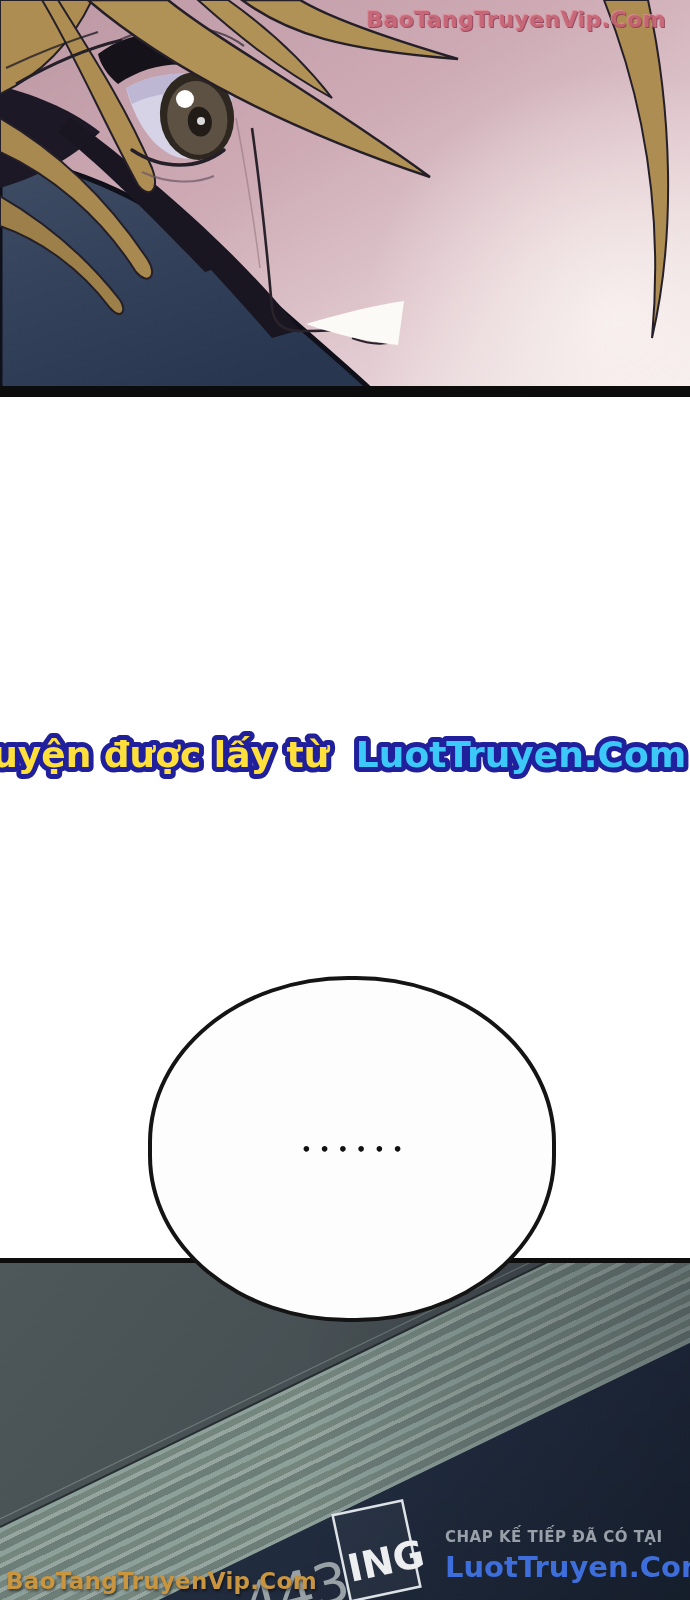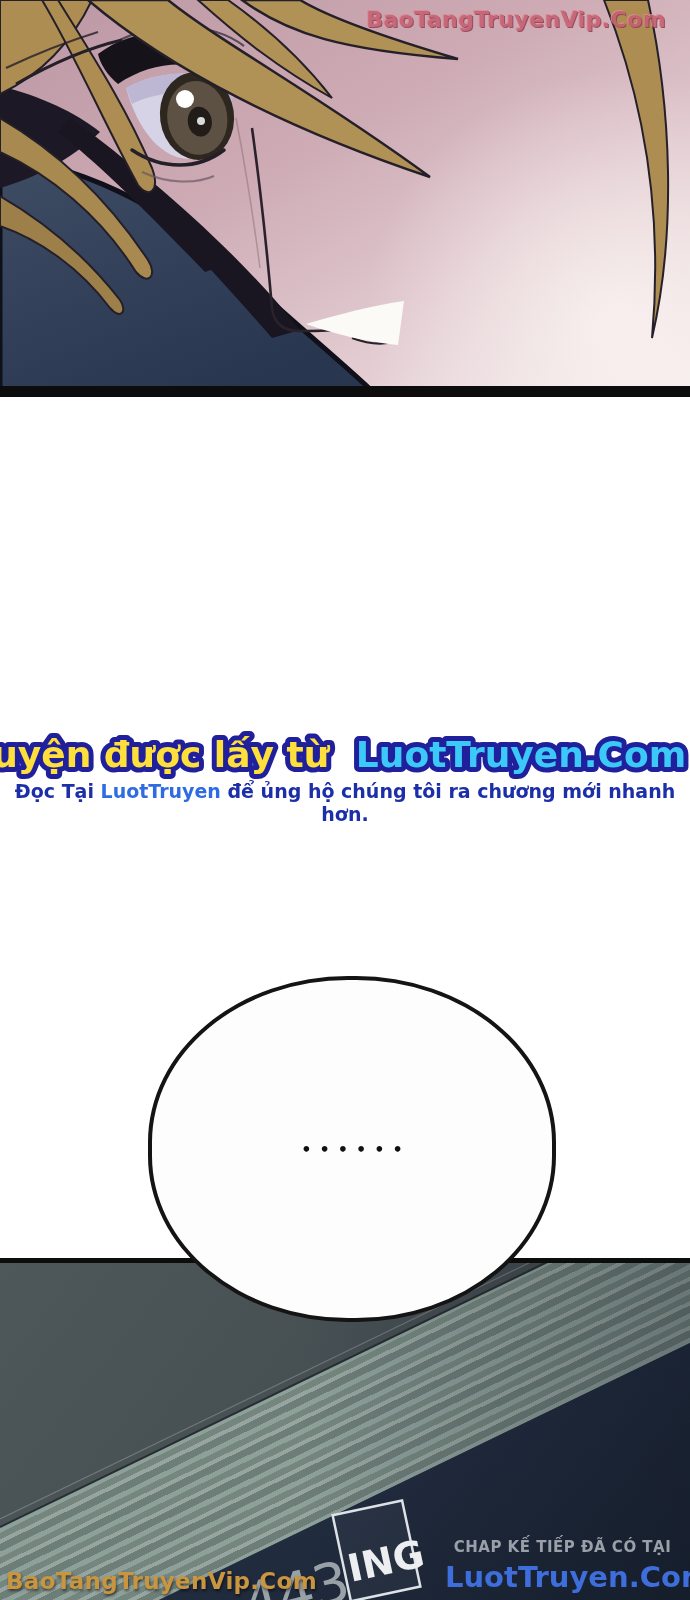--- a/index.html
+++ b/index.html
@@ -35,21 +35,21 @@
   .pb-base{position:absolute;inset:0;
            background:linear-gradient(128deg,#4e5759 0%,#444d51 55%,#3a444b 100%);}
   .pb-band{position:absolute;inset:0;
            background:repeating-linear-gradient(154deg,
              #8da09a 0px,#8da09a 5px,#75867f 5px,#75867f 11px,#96a59f 11px,#96a59f 15px,#6d7d78 15px,#6d7d78 22px);
            clip-path:polygon(0px 269px,690px -65px,690px 85px,159px 342px,0px 419px);}
   .pb-art{position:absolute;left:0;top:0;}
   .wm-bottom{position:absolute;left:6px;bottom:6px;font-size:23px;font-weight:bold;
              font-family:"DejaVu Sans",sans-serif;color:#c9953f;letter-spacing:.3px;
              text-shadow:1px 2px 3px rgba(0,0,0,.55);z-index:4;}
-  .next-wrap{position:absolute;right:10px;top:280px;width:235px;text-align:center;z-index:4;}
+  .next-wrap{position:absolute;right:10px;top:270px;width:235px;z-index:4;}
   .next-label{font-size:15px;font-weight:bold;color:#99a0a9;letter-spacing:.5px;
               font-family:"DejaVu Sans",sans-serif;}
   .next-site{font-size:29px;font-weight:bold;color:#3e6edb;margin-top:4px;
              font-family:"DejaVu Sans",sans-serif;}
 </style>
 </head>
 <body>
 
 <div class="page">
 
@@ -125,21 +125,20 @@
     </svg>
     <div class="wm-top">BaoTangTruyenVip.Com</div>
   </div>
 
   <svg class="promo-title" viewBox="0 0 690 64">
     <text x="320" y="47" text-anchor="middle" font-family="&quot;DejaVu Sans&quot;,sans-serif" font-size="36" font-weight="bold" paint-order="stroke" stroke="#20209d" stroke-width="10" stroke-linejoin="round">
       <tspan fill="#ffe03a">Truyện được lấy từ</tspan>
       <tspan fill="#3cc9f8" dx="14">LuotTruyen.Com</tspan>
     </text>
   </svg>
-  <div class="promo-line promo-line-1"><span class="pp-dark">Đọc Tại </span><span class="pp-link">LuotTruyen</span><span class="pp-dark"> để ủng hộ chúng tôi ra chương mới nhanh hơn.</span></div>
 
   <div class="bubble">
     <span class="bubble-dots">••••••</span>
   </div>
 
   <div class="panel-bottom">
     <div class="pb-base"></div>
     <div class="pb-band"></div>
     <svg class="pb-art" width="690" height="342" viewBox="0 0 690 342">
       <defs>

